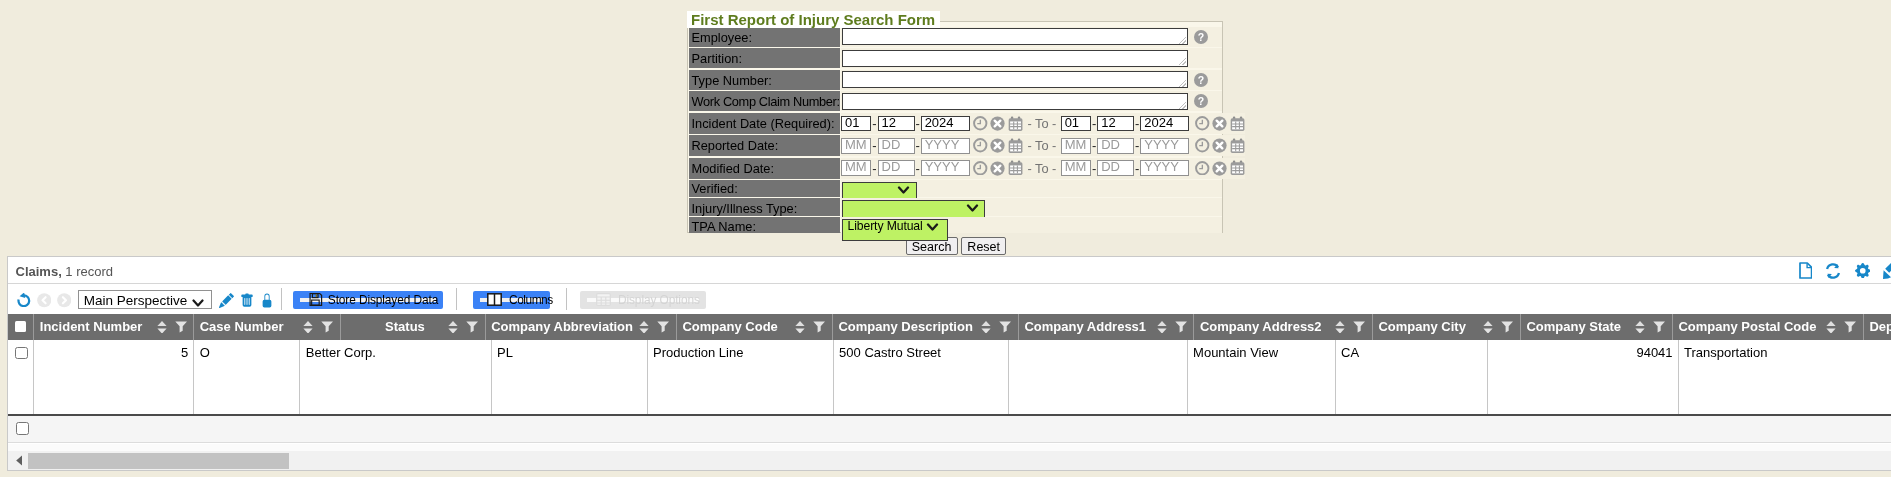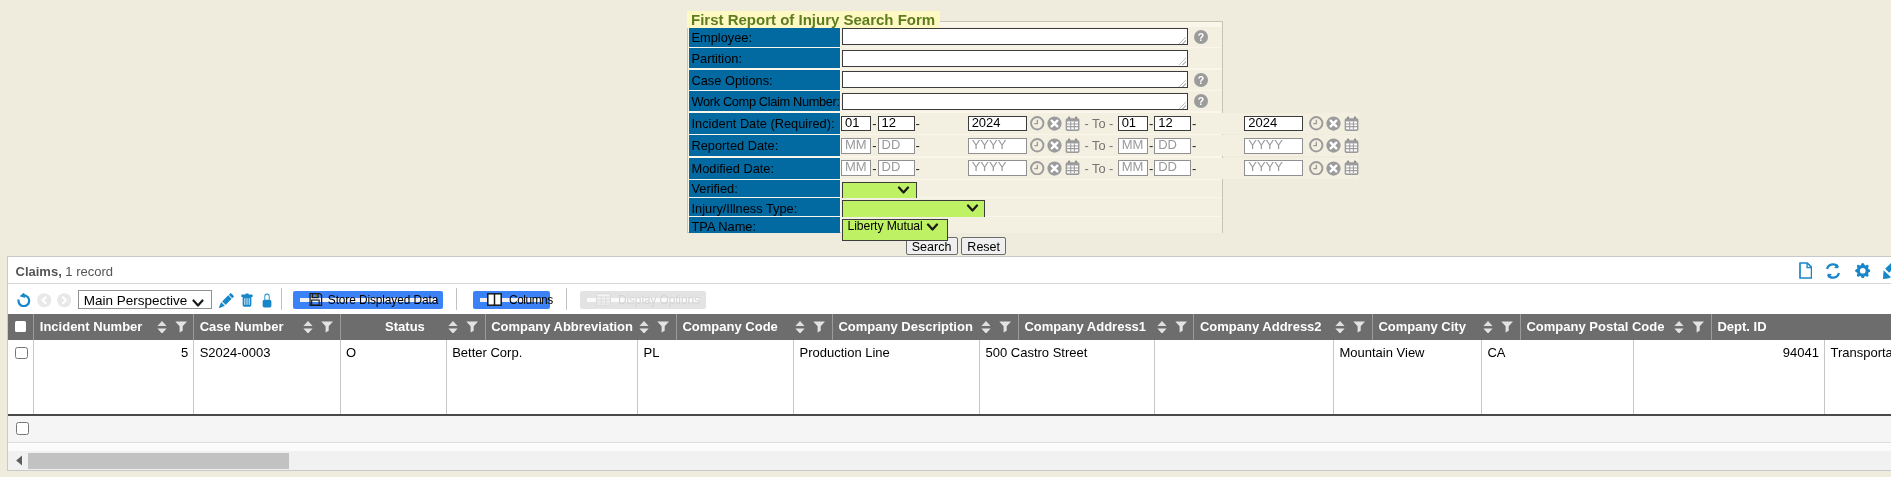--- a/index.html
+++ b/index.html
@@ -1,32 +1,32 @@
 <!DOCTYPE html>
 <html><head>
 <meta charset="utf-8">
 <style>
 * { margin:0; padding:0; box-sizing:border-box; }
 html,body { width:1891px; height:477px; background:#f0ecdd; font-family:"Liberation Sans",sans-serif; font-size:13px; color:#000; overflow:hidden; }
 
 
 #fs { position:absolute; left:687px; top:21px; width:536px; height:212px; border:1px solid #c8c4b4; background:#faf7ea; }
-#legend { position:absolute; left:687px; top:11px; padding:0 5px 0 4px; background:#fef9c3; font-size:15px; font-weight:bold; color:#5e7c1e; z-index:3; }
+#legend { position:absolute; left:687px; top:11px; padding:0 5px 0 4px; background:#ffffff; font-size:15px; font-weight:bold; color:#5e7c1e; z-index:3; }
 #ftable { position:absolute; left:689px; top:26.5px; width:532.5px; z-index:2; }
 .frow { display:flex; margin-bottom:1.4px; }
-.lbl { width:150.5px; flex:none; background:#0369a1; padding:3px 0 0 2.5px; font-size:12.8px; white-space:nowrap; overflow:visible; }
+.lbl { width:150.5px; flex:none; background:#737373; padding:3px 0 0 2.5px; font-size:12.8px; white-space:nowrap; overflow:visible; }
 .fld { flex:1; background:#f4f0e1; margin-left:1.5px; position:relative; }
 .h20 { height:20.2px; } .h21 { height:21px; } 
 .ti { position:absolute; left:0.5px; top:1.5px; width:346px; height:17.3px; background:#fff; border:1.5px solid #3c3c3c; }
 .grip { position:absolute; right:0.5px; bottom:0.5px; width:8px; height:8px; background:linear-gradient(135deg, transparent 52%, #c0c0c0 52%, #c0c0c0 60%, transparent 60%, transparent 74%, #c0c0c0 74%, #c0c0c0 82%, transparent 82%); }
 .help { position:absolute; left:353px; top:3px; }
 .daterow { display:flex; align-items:center; height:100%; padding-top:0px; }
 .di { height:15.6px; background:#fff; border:1.5px solid #3c3c3c; font-size:13px; padding:0 0 0 3px; color:#000; line-height:12.5px; font-family:"Liberation Sans",sans-serif; display:inline-block; }
 .di.ph { color:#9a9a9a; border-color:#909090; }
-.dmm { width:30.4px; } .ddd { width:37px; } .dyy { width:59px;margin-left:47px; }
+.dmm { width:30.4px; } .ddd { width:37px; } .dyy { width:49px; }
 .dash { padding:0 0.9px; color:#222; }
 .dico { display:inline-block; margin-left:2.5px; line-height:0; }
 .tolbl { color:#737373; white-space:pre; display:inline-block; width:37.5px; text-align:center; font-size:12.8px; }
 .sel { position:absolute; left:1px; top:2px; height:22px; background:#bef264; border:1.5px solid #3c3c3c; }
 .selchev { position:absolute; top:3px; }
 
 .btn { position:absolute; background:#f0eff0; border:1.5px solid #6b6b6b; border-radius:2px; font-size:12.5px; text-align:center; color:#000; padding-top:1.5px; }
 
 
 #panel { position:absolute; left:7px; top:256px; width:1884px; height:215px; background:#fff; border:1px solid #c9c9c9; border-right:none; }
@@ -73,21 +73,21 @@
     </div>
   <div class="frow h20">
       <div class="lbl">Partition:</div>
       <div class="fld">
     <div class="ti">
           <div class="grip"></div>
         </div>
   </div>
     </div>
   <div class="frow h20">
-      <div class="lbl">Case Options:</div>
+      <div class="lbl">Type Number:</div>
       <div class="fld">
     <div class="ti">
           <div class="grip"></div>
         </div>
     <span class="help"><svg width="14" height="14" viewBox="0 0 14 14">
             <circle cx="7" cy="7" r="7" fill="#9b9b9b"></circle>
             <text x="7" y="10.5" font-size="10.5" font-weight="bold" fill="#fff" text-anchor="middle" font-family="Liberation Sans">?</text>
           </svg></span>
   </div>
     </div>
@@ -397,35 +397,40 @@
             <path d="M5 12.6 L0.4 7.6 H9.6 z" fill="#e4e4e4"></path>
           </svg></span><span class="hic" style="right:6.4px;"><svg width="12.3" height="12" viewBox="0 0 12.3 12">
             <path d="M0.3 0.4 H12 L7.7 5.2 V9.7 L4.6 11.6 V5.2 z" fill="#e3e3e3"></path>
           </svg></span></div>
     <div class="hc" style="width:148px;">Company City<span class="hic" style="right:26.7px;"><svg width="10" height="12.6" viewBox="0 0 10 12.6">
             <path d="M5 0 L9.6 5 H0.4 z" fill="#dfdfdf"></path>
             <path d="M5 12.6 L0.4 7.6 H9.6 z" fill="#e4e4e4"></path>
           </svg></span><span class="hic" style="right:6.4px;"><svg width="12.3" height="12" viewBox="0 0 12.3 12">
             <path d="M0.3 0.4 H12 L7.7 5.2 V9.7 L4.6 11.6 V5.2 z" fill="#e3e3e3"></path>
           </svg></span></div>
+    <div class="hc" style="width:152px;">Company State<span class="hic" style="right:26.7px;"><svg width="10" height="12.6" viewBox="0 0 10 12.6">
+            <path d="M5 0 L9.6 5 H0.4 z" fill="#dfdfdf"></path>
+            <path d="M5 12.6 L0.4 7.6 H9.6 z" fill="#e4e4e4"></path>
+          </svg></span><span class="hic" style="right:6.4px;"><svg width="12.3" height="12" viewBox="0 0 12.3 12">
+            <path d="M0.3 0.4 H12 L7.7 5.2 V9.7 L4.6 11.6 V5.2 z" fill="#e3e3e3"></path>
+          </svg></span></div>
     <div class="hc" style="width:191px;">Company Postal Code<span class="hic" style="right:26.7px;"><svg width="10" height="12.6" viewBox="0 0 10 12.6">
             <path d="M5 0 L9.6 5 H0.4 z" fill="#dfdfdf"></path>
             <path d="M5 12.6 L0.4 7.6 H9.6 z" fill="#e4e4e4"></path>
           </svg></span><span class="hic" style="right:6.4px;"><svg width="12.3" height="12" viewBox="0 0 12.3 12">
             <path d="M0.3 0.4 H12 L7.7 5.2 V9.7 L4.6 11.6 V5.2 z" fill="#e3e3e3"></path>
           </svg></span></div>
     <div class="hc" style="width:150px; border-right:none;">Dept. ID</div>
   </div>
 
   <div id="grow">
     <div class="dc" style="width:26.3px;">
         <span class="cb" style="left:7px; top:7px; width:12.5px; height:12.5px;"></span>
       </div>
     <div class="dc num" style="width:159.9px;">5</div>
-    <div class="dc" style="width:146.4px;">S2024-0003</div>
     <div class="dc" style="width:106.1px;">O</div>
     <div class="dc" style="width:191.3px;">Better Corp.</div>
     <div class="dc" style="width:156px;">PL</div>
     <div class="dc" style="width:186px;">Production Line</div>
     <div class="dc" style="width:175.5px;">500 Castro Street</div>
     <div class="dc" style="width:178.5px;"></div>
     <div class="dc" style="width:148px;">Mountain View</div>
     <div class="dc" style="width:152px;">CA</div>
     <div class="dc num" style="width:191px;">94041</div>
     <div class="dc" style="width:150px; border-right:none;">Transportation</div>

